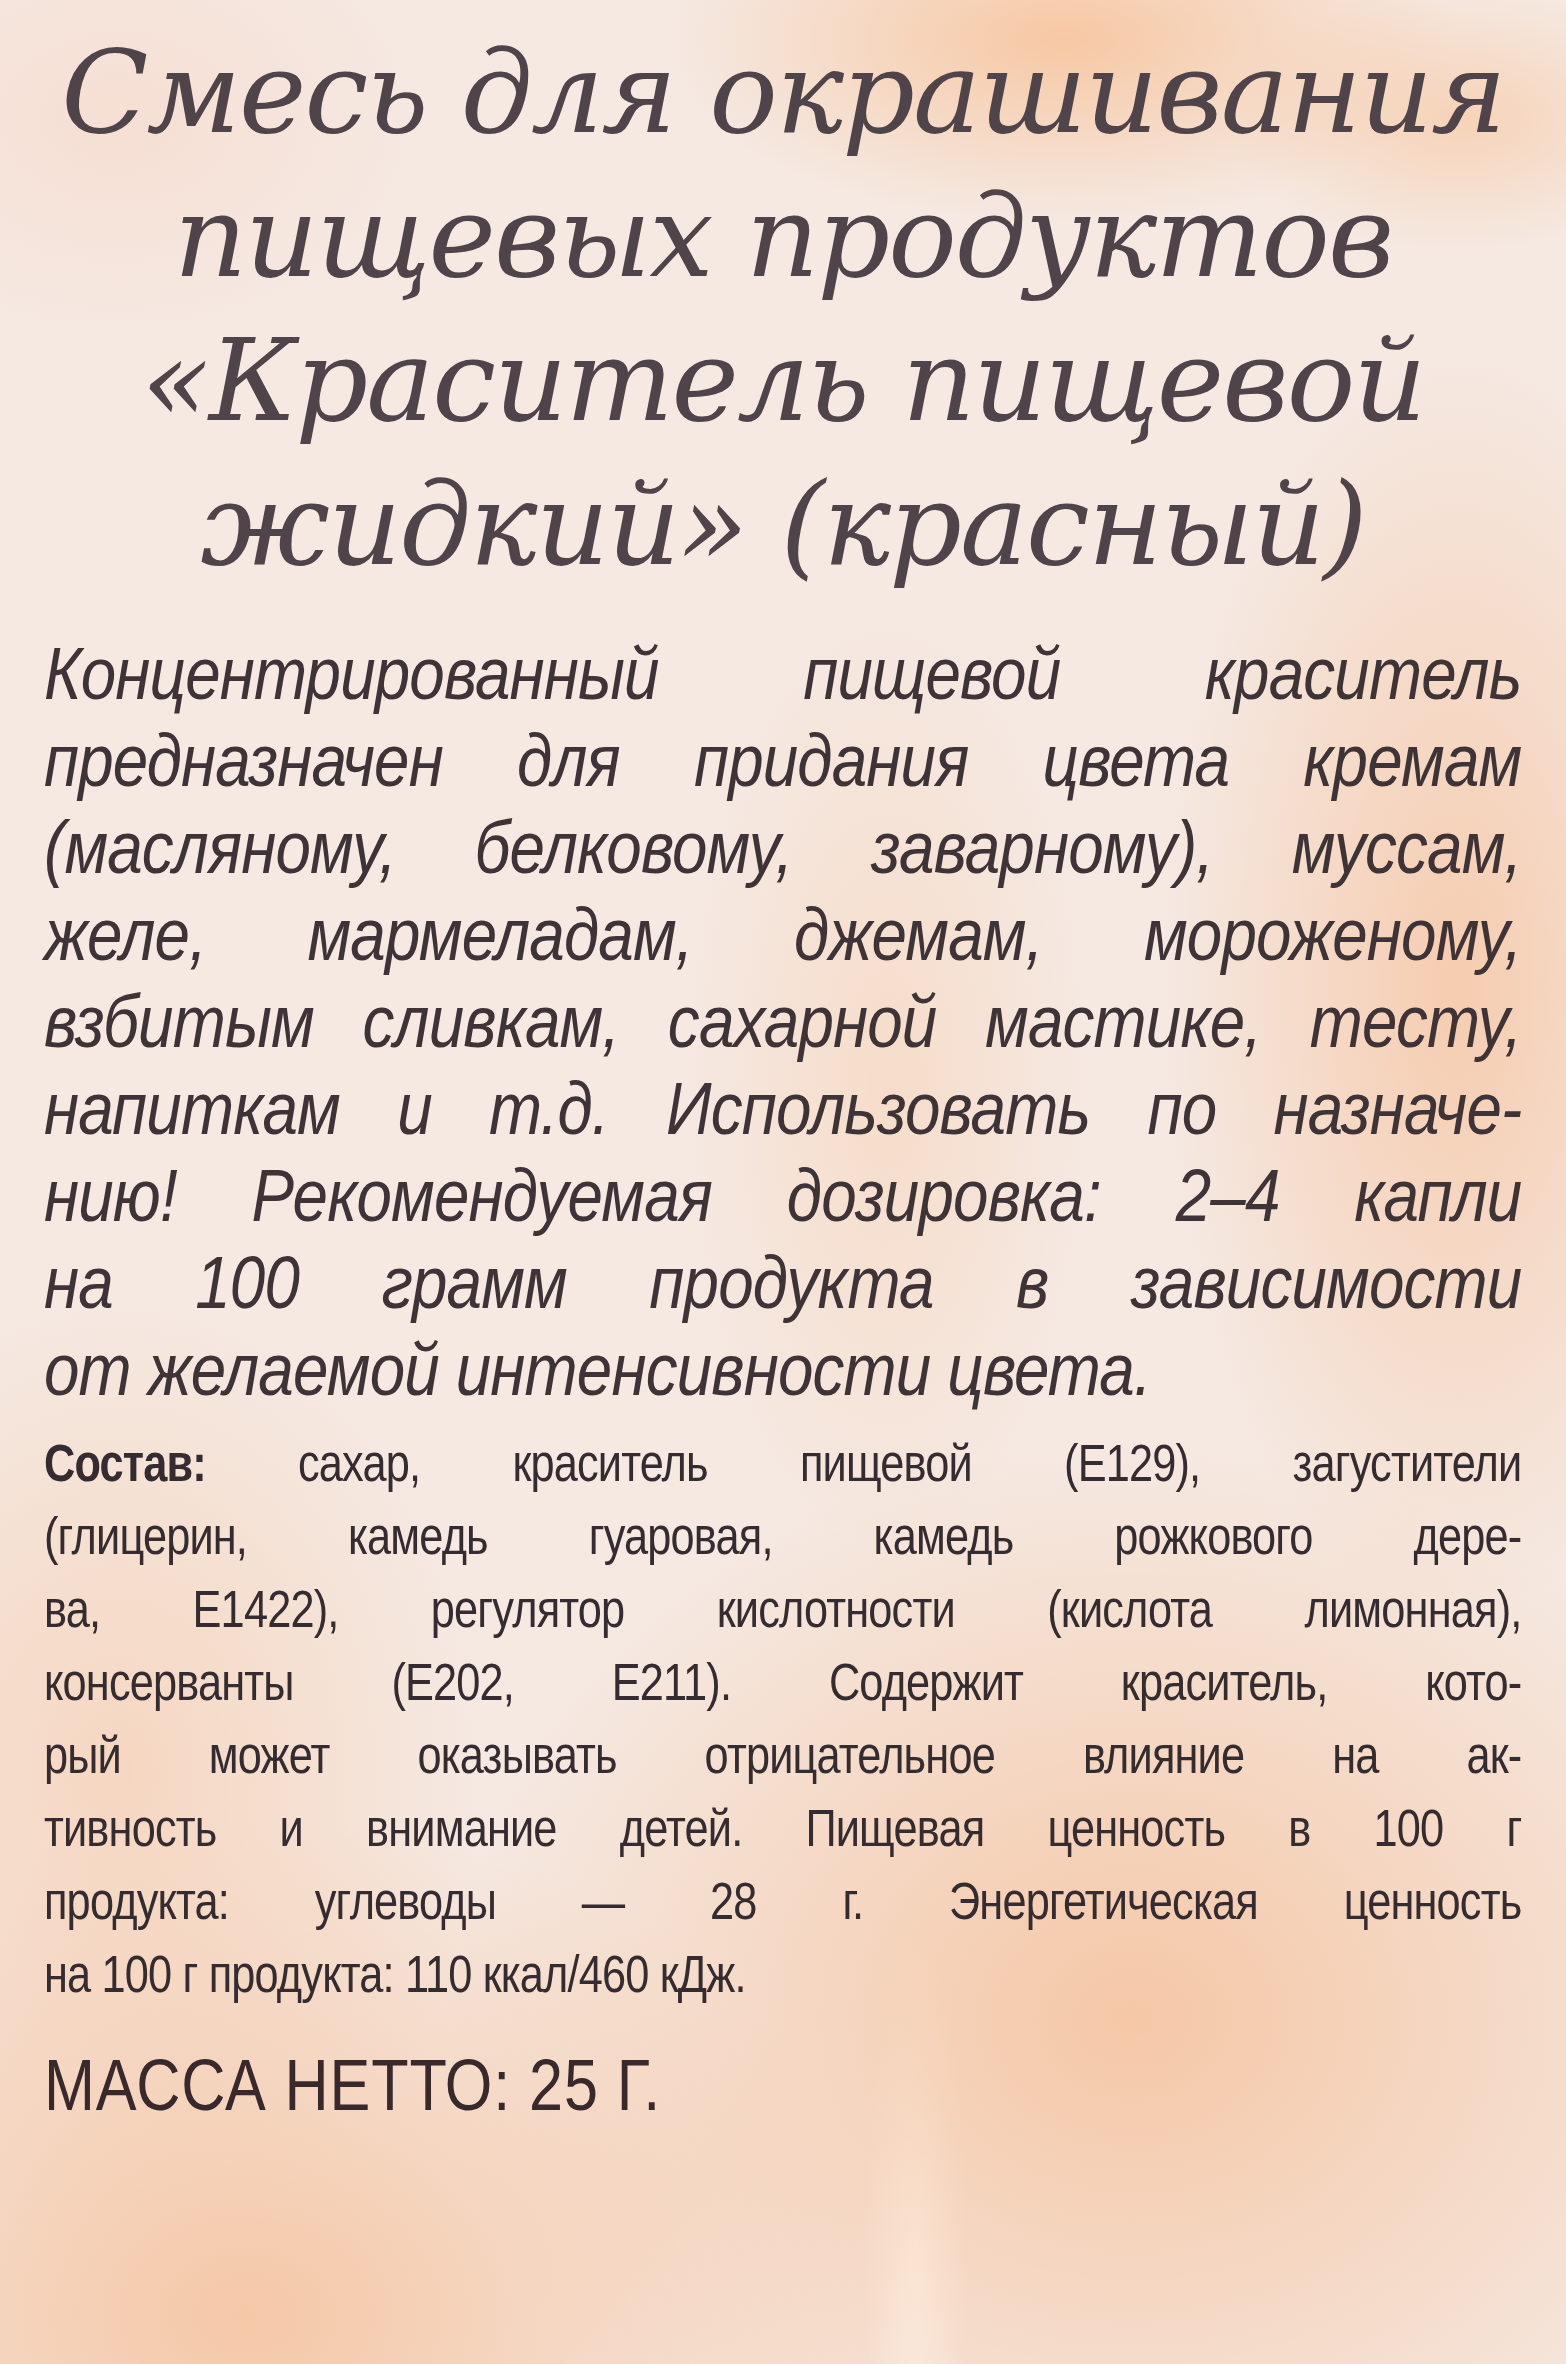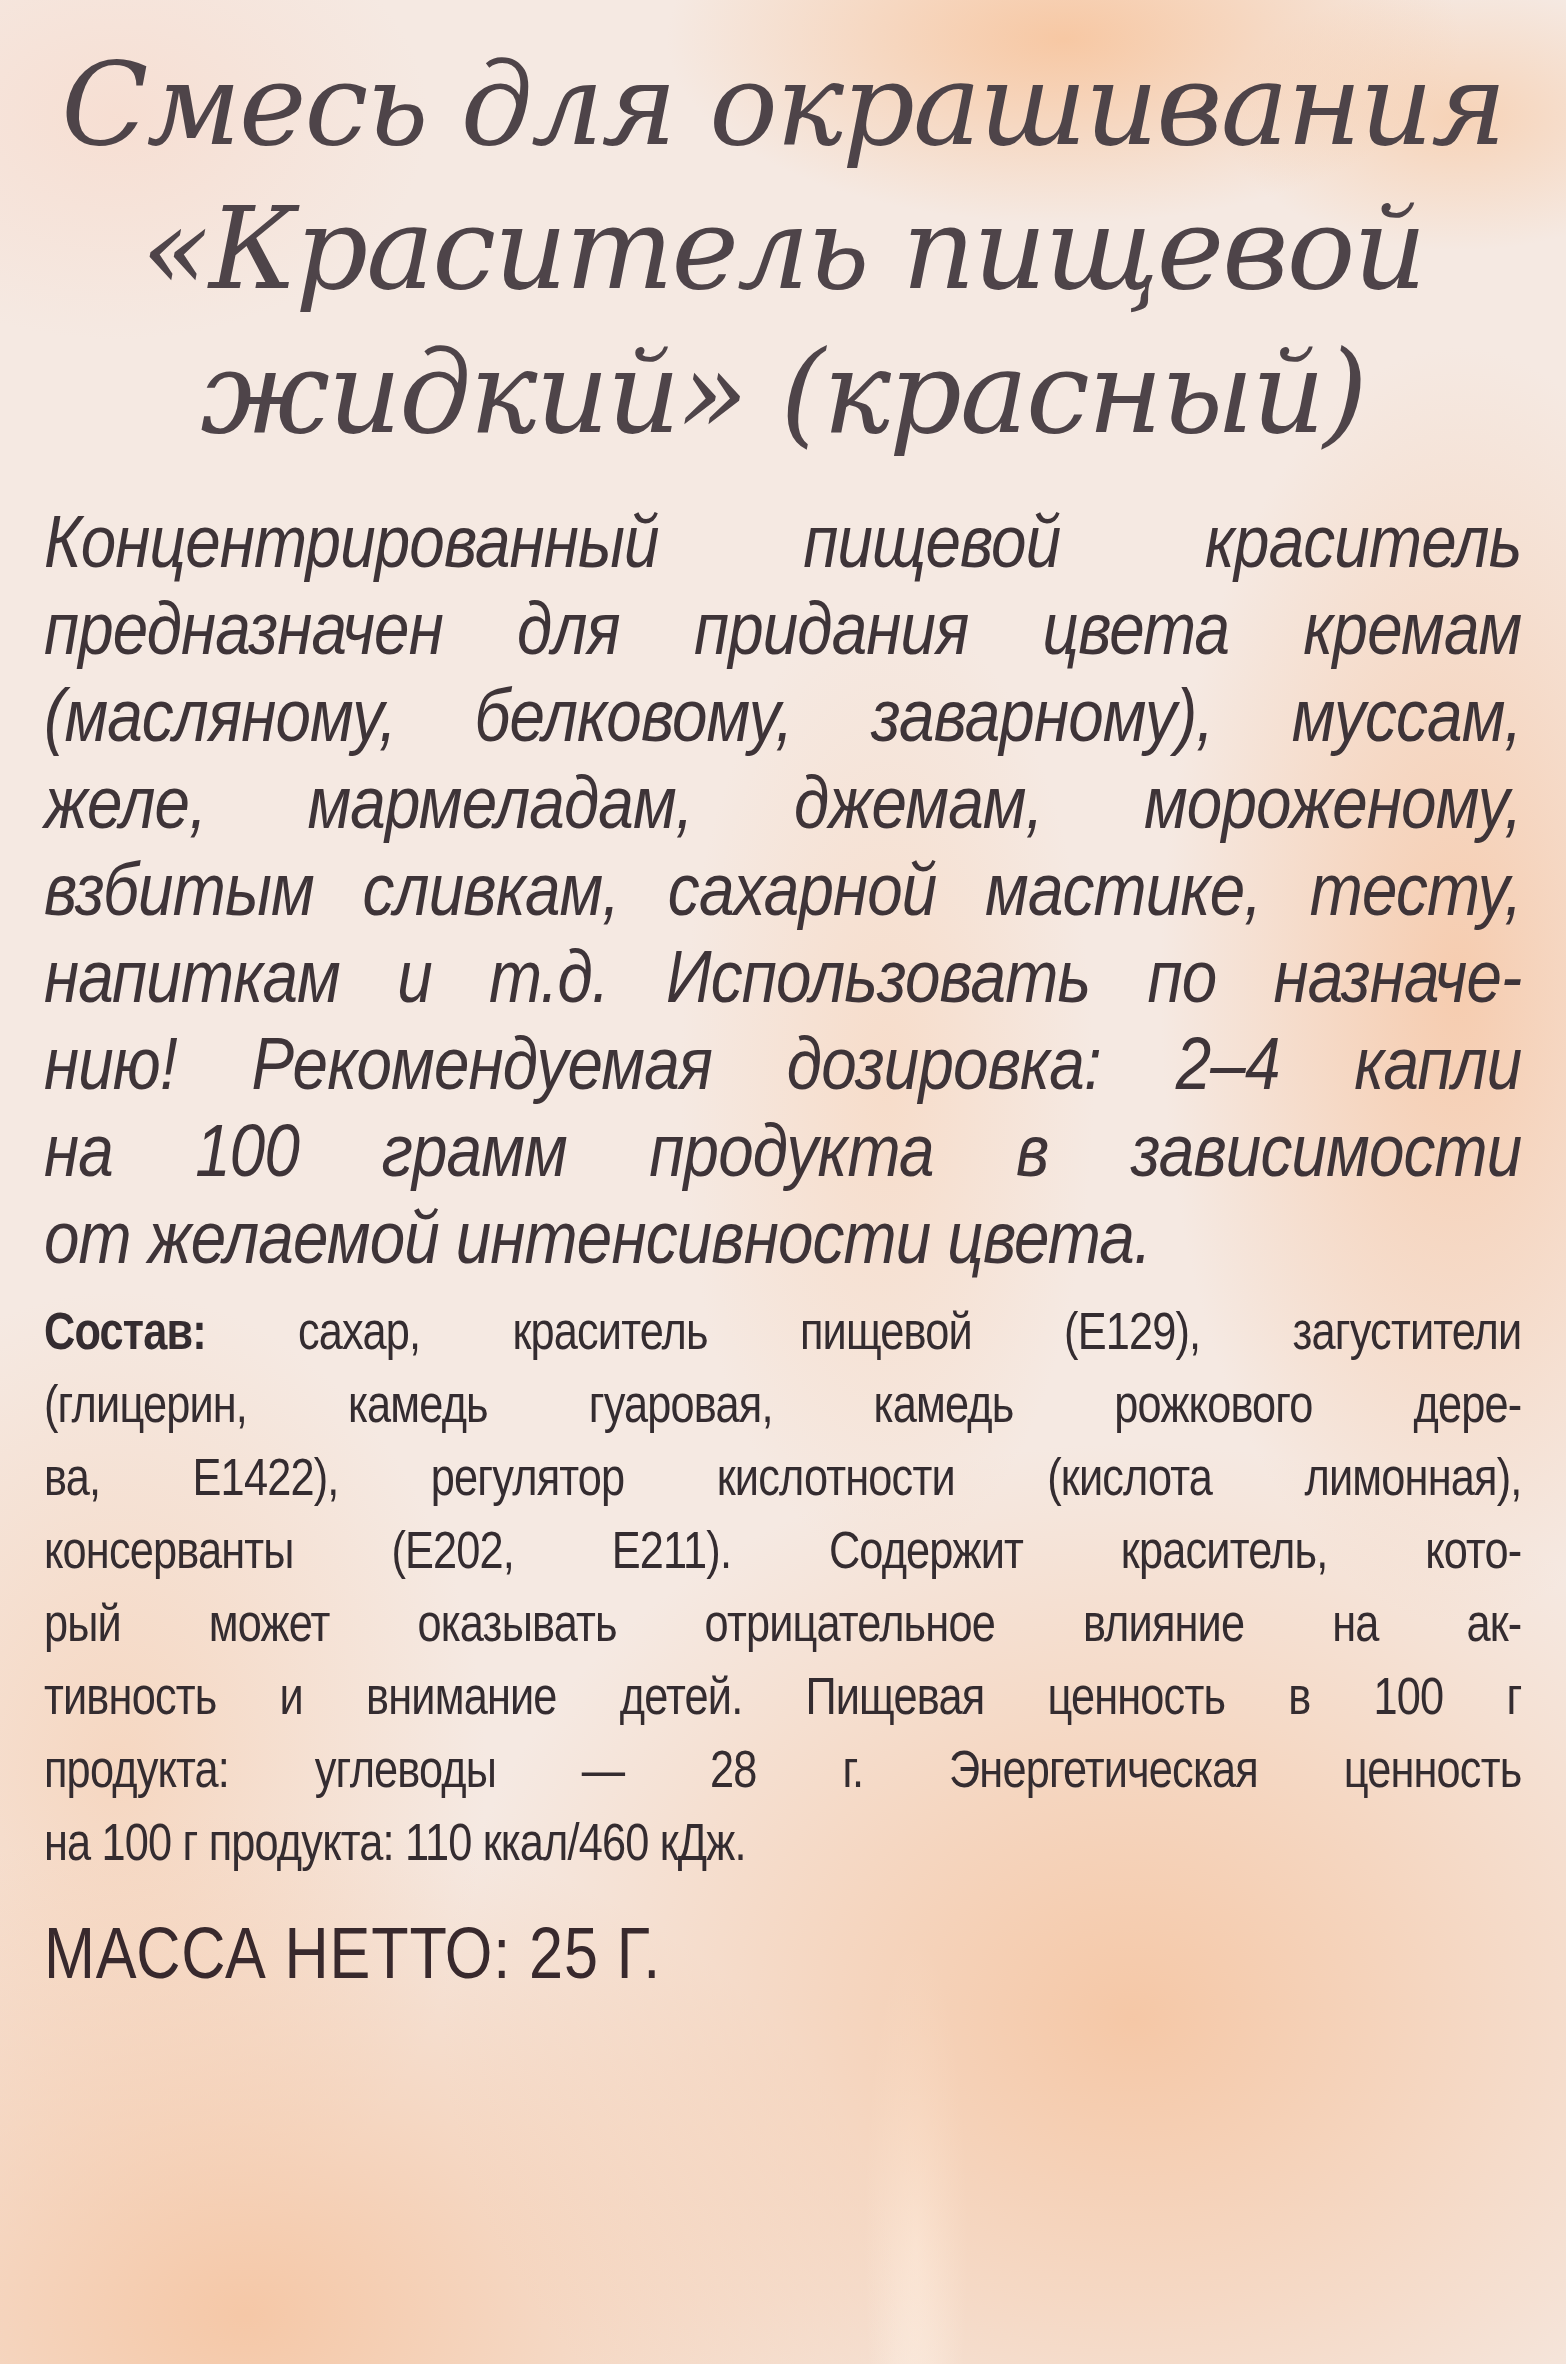--- a/index.html
+++ b/index.html
@@ -23,21 +23,21 @@
       radial-gradient(ellipse 887px 739px at 1133px 2019px, rgba(245,196,160,0.9),  rgba(245,196,160,0) 78%),
       radial-gradient(ellipse 837px 640px at 246px 2315px,  rgba(245,198,164,0.95), rgba(245,198,164,0) 78%),
       radial-gradient(ellipse 512px 670px at 118px 1773px,  rgba(246,205,175,0.65), rgba(246,205,175,0) 72%),
       
       radial-gradient(ellipse 414px 296px at 118px 118px,   rgba(248,214,198,0.55), rgba(248,214,198,0) 75%),
       
       radial-gradient(ellipse 69px 414px at 916px 2246px,   rgba(255,253,250,0.95), rgba(255,253,250,0) 75%);
   }
 
   .title {
-    padding-top: 33px;
+    padding-top: 21px;
     text-align: center;
     font-family: "DejaVu Serif", serif;
     font-style: italic;
     font-size: 114px;
     line-height: 144px;
     color: #4e4449;
     letter-spacing: -2px;
   }
 
   .squeeze {
@@ -78,20 +78,21 @@
     font-stretch: condensed;
   }
 </style>
 </head>
 <body>
 
 <div class="label">
 
   <header class="title">
     <div>Смесь для окрашивания</div>
+    <div>пищевых продуктов</div>
     <div>«Краситель пищевой</div>
     <div>жидкий» (красный)</div>
   </header>
 
   <section class="block desc">
     <div class="squeeze">
       <div class="j">Концентрированный пищевой краситель</div>
       <div class="j">предназначен для придания цвета кремам</div>
       <div class="j">(масляному, белковому, заварному), муссам,</div>
       <div class="j">желе, мармеладам, джемам, мороженому,</div>

